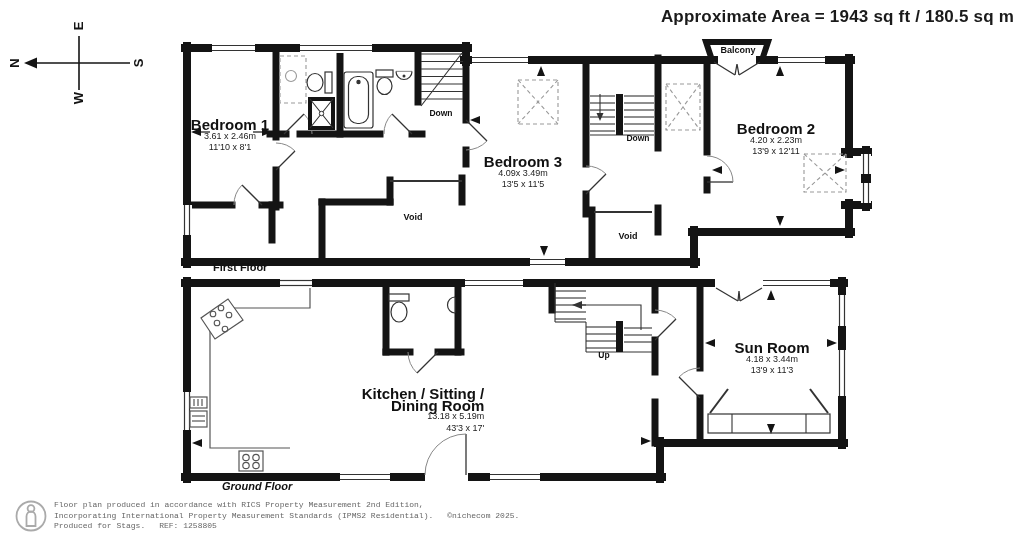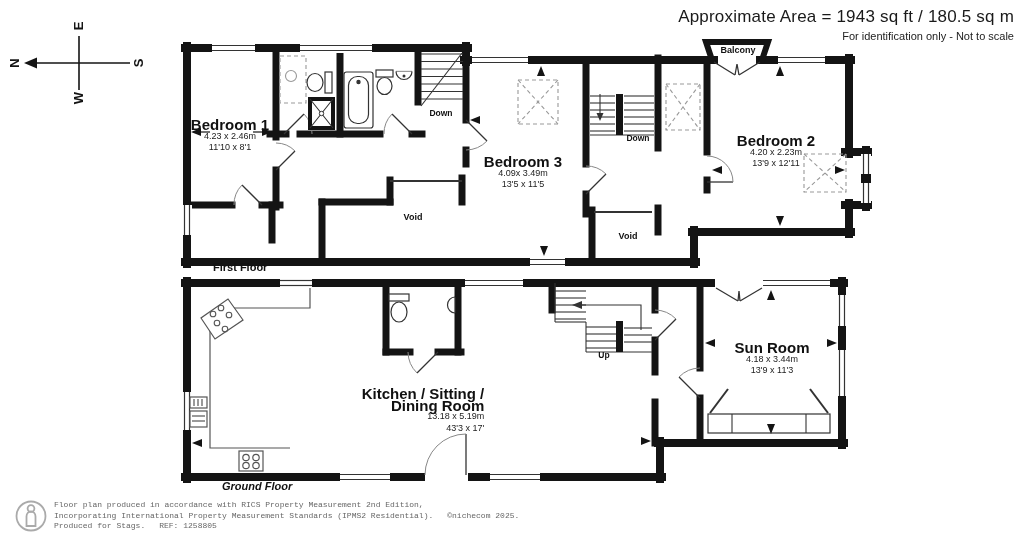--- a/index.html
+++ b/index.html
@@ -1,20 +1,20 @@
 <!DOCTYPE html>
 <html><head>
 <meta charset="utf-8">
 <style>
   html,body{margin:0;padding:0;background:#fff;}
   .page{position:relative;width:1024px;height:545px;background:#fff;overflow:hidden;
         font-family:"Liberation Sans", sans-serif;color:#1a1a1a;}
   .plan-svg{position:absolute;left:0;top:0;}
   .hdr{position:absolute;top:7px;right:10px;text-align:right;}
-  .hdr .title{font-size:17px;font-weight:normal;color:#1a1a1a;letter-spacing:.2px;}
+  .hdr .title{font-size:17px;font-weight:bold;color:#1a1a1a;letter-spacing:.2px;}
   .hdr .sub{font-size:11px;color:#222;margin-top:3px;}
   .roomlab{position:absolute;text-align:center;transform:translateX(-50%);line-height:11.5px;white-space:nowrap;}
   .roomlab .nm{font-size:15px;font-weight:bold;color:#111;}
   .roomlab .dim{font-size:9px;color:#222;}
   .minilab{position:absolute;transform:translateX(-50%);font-size:9px;font-weight:bold;color:#111;white-space:nowrap;text-align:center;}
   .floorlab{position:absolute;font-size:11px;font-weight:bold;color:#111;white-space:nowrap;padding-left:41px;}
   .foot{position:absolute;left:54px;top:500px;font-size:8px;color:#666;line-height:10.5px;white-space:nowrap;font-family:Liberation Mono, monospace;}
   .foot .cr{margin-left:14px;}
   .foot .ref{margin-left:14px;}
 </style>
@@ -415,36 +415,35 @@
 
   <g fill="none" stroke="#aaa" stroke-width="1.8">
     <circle cx="31" cy="516" r="14.5"></circle>
     <circle cx="31" cy="508.5" r="3.4"></circle>
     <path d="M26.5,526 V516.5 a4.5,5 0 0 1 9,0 V526 Z"></path>
   </g>
 </svg>
 
 <div class="hdr">
   <div class="title">Approximate Area = 1943 sq ft / 180.5 sq m</div>
-  <div class="sub">For identification only - Not to scale</div>
 </div>
 
 <div class="roomlab" style="left:230px;top:119px;">
   <div class="nm">Bedroom 1</div>
-  <div class="dim">4.23 x 2.46m</div>
+  <div class="dim">3.61 x 2.46m</div>
   <div class="dim">11'10 x 8'1</div>
 </div>
 
 <div class="roomlab" style="left:523px;top:156px;">
   <div class="nm">Bedroom 3</div>
   <div class="dim">4.09x 3.49m</div>
   <div class="dim">13'5 x 11'5</div>
 </div>
 
-<div class="roomlab" style="left:776px;top:135px;">
+<div class="roomlab" style="left:776px;top:123px;">
   <div class="nm">Bedroom 2</div>
   <div class="dim">4.20 x 2.23m</div>
   <div class="dim">13'9 x 12'11</div>
 </div>
 
 <div class="roomlab" style="left:423px;top:388px;text-align:right;">
   <div class="nm">Kitchen / Sitting /</div>
   <div class="nm">Dining Room</div>
   <div class="dim">13.18 x 5.19m</div>
   <div class="dim">43'3 x 17'</div>

